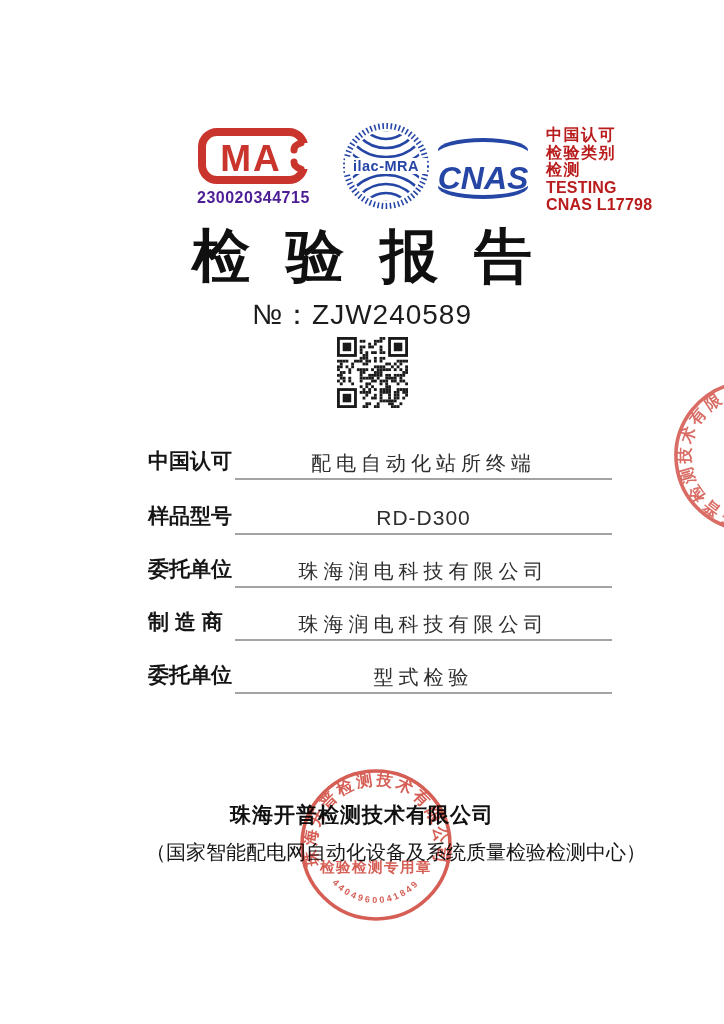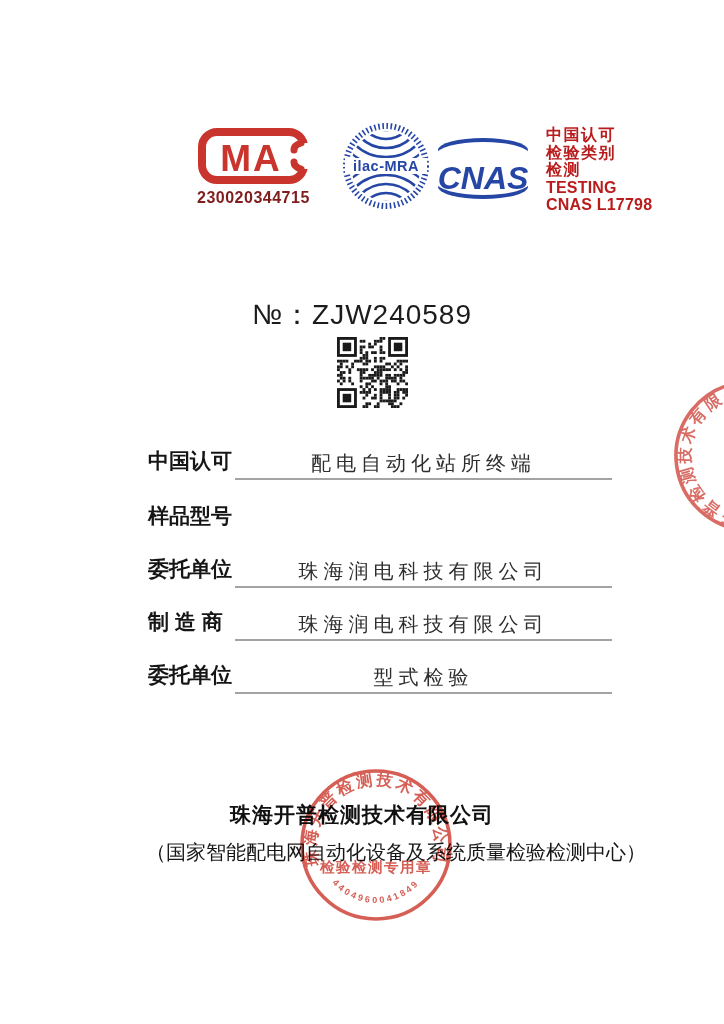--- a/index.html
+++ b/index.html
@@ -5,21 +5,21 @@
   html,body{margin:0;padding:0;background:#e8e8e8;}
   .page{
     position:relative;width:724px;height:1024px;margin:0 auto;
     background:#ffffff;overflow:hidden;
     font-family:"Liberation Sans","DejaVu Sans",sans-serif;
     color:#161616;
   }
   
   .logos{position:absolute;left:0;top:0;width:724px;height:230px;}
   .cma{position:absolute;left:197px;top:128px;width:112px;text-align:center;}
-  .cma-num{margin-top:1px;font-size:16px;font-weight:bold;color:#7f1d1d;letter-spacing:.5px;white-space:nowrap;}
+  .cma-num{margin-top:1px;font-size:16px;font-weight:bold;color:#4c1d95;letter-spacing:.5px;white-space:nowrap;}
   .ilac{position:absolute;left:342px;top:122px;width:88px;height:88px;}
   .cnas{position:absolute;left:433px;top:137px;width:100px;height:64px;}
   .accred{position:absolute;left:546px;top:126px;line-height:17.5px;font-size:16px;font-weight:bold;color:#b91c1c;white-space:nowrap;}
   .accred .latin{letter-spacing:.2px;}
   .accred .cjk{letter-spacing:1.5px;}
   
   .title{
     position:absolute;left:0;top:218px;width:724px;margin:0;
     text-align:center;font-size:58px;font-weight:900;color:#101010;
     letter-spacing:36px;padding-left:36px;box-sizing:border-box;white-space:nowrap;
@@ -95,20 +95,21 @@
 
     <div class="accred">
       <div class="cjk">中国认可</div>
       <div class="cjk">检验类别</div>
       <div class="cjk">检测</div>
       <div class="latin">TESTING</div>
       <div class="latin">CNAS L17798</div>
     </div>
   </div>
 
+  <h1 class="title">检验报告</h1>
 
   <div class="report-no">
     <span>№：</span><span>ZJW240589</span>
   </div>
 
   <div class="qr">
     <svg viewBox="0 0 68 68">
         <rect x="0" y="0" width="19.040000000000003" height="19.040000000000003" fill="#1a1a1a"></rect>
         <rect x="2.72" y="2.72" width="13.600000000000001" height="13.600000000000001" fill="#fff"></rect>
         <rect x="5.44" y="5.44" width="8.16" height="8.16" fill="#1a1a1a"></rect>
@@ -320,20 +321,21 @@
         <rect x="57.120000000000005" y="65.28" width="2.72" height="2.72" fill="#1a1a1a"></rect>
       </svg>
   </div>
 
   <div class="row" style="top:444px">
     <div class="flabel">中国认可</div>
     <div class="fline"><span class="fvalue">配电自动化站所终端</span></div>
   </div>
   <div class="row" style="top:499px">
     <div class="flabel">样品型号</div>
+    <div class="fline"><span class="fvalue latin">RD-D300</span></div>
   </div>
   <div class="row" style="top:552px">
     <div class="flabel">委托单位</div>
     <div class="fline"><span class="fvalue">珠海润电科技有限公司</span></div>
   </div>
   <div class="row" style="top:605px">
     <div class="flabel">制 造 商</div>
     <div class="fline"><span class="fvalue">珠海润电科技有限公司</span></div>
   </div>
   <div class="row" style="top:658px">

